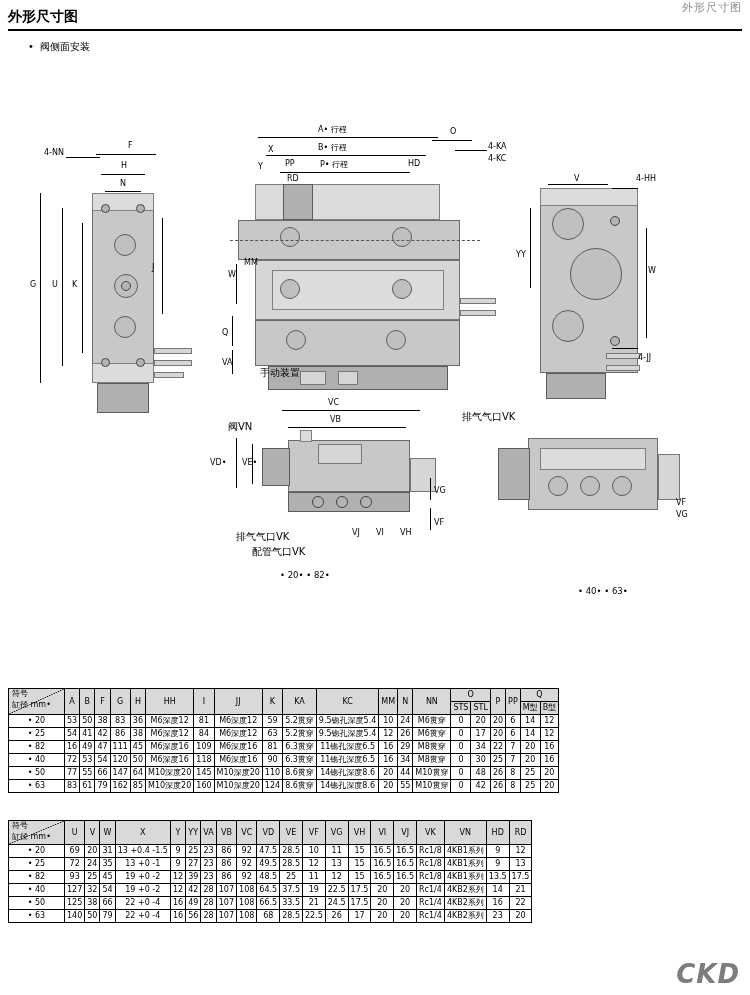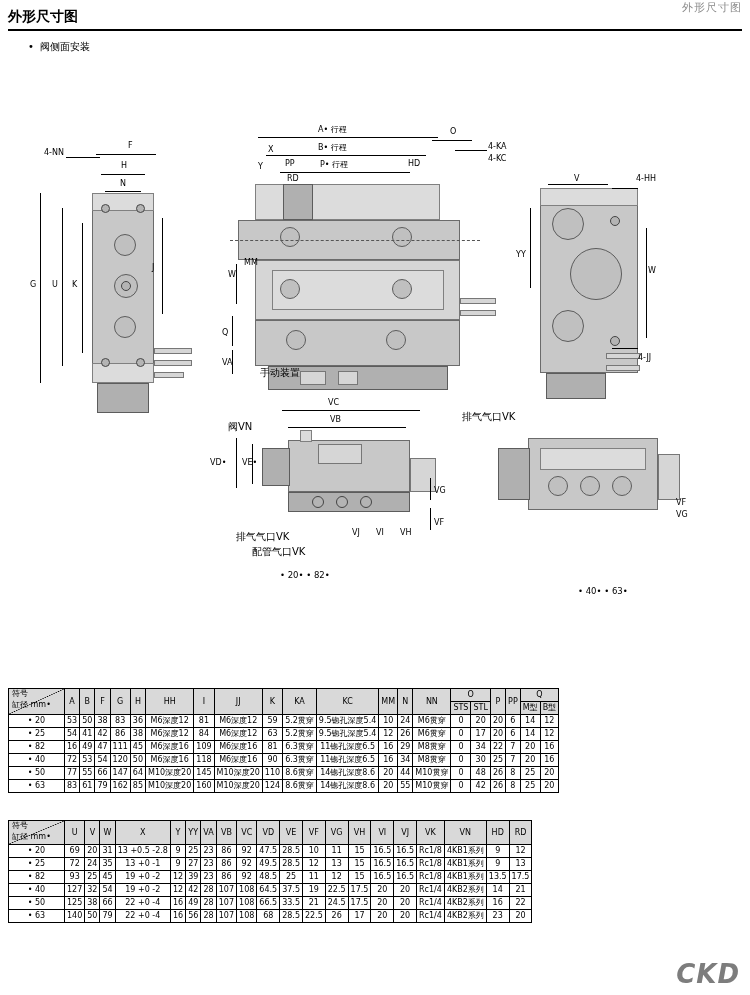--- a/index.html
+++ b/index.html
@@ -456,21 +456,21 @@
         <th>HD</th>
         <th>RD</th>
       </tr>
     </thead>
     <tbody>
       <tr>
         <td class="sym-cell">• 20</td>
         <td>69</td>
         <td>20</td>
         <td>31</td>
-        <td>13 +0.5 -2.8</td>
+        <td>13 +0.4 -1.5</td>
         <td>9</td>
         <td>25</td>
         <td>23</td>
         <td>86</td>
         <td>92</td>
         <td>47.5</td>
         <td>28.5</td>
         <td>10</td>
         <td>11</td>
         <td>15</td>

